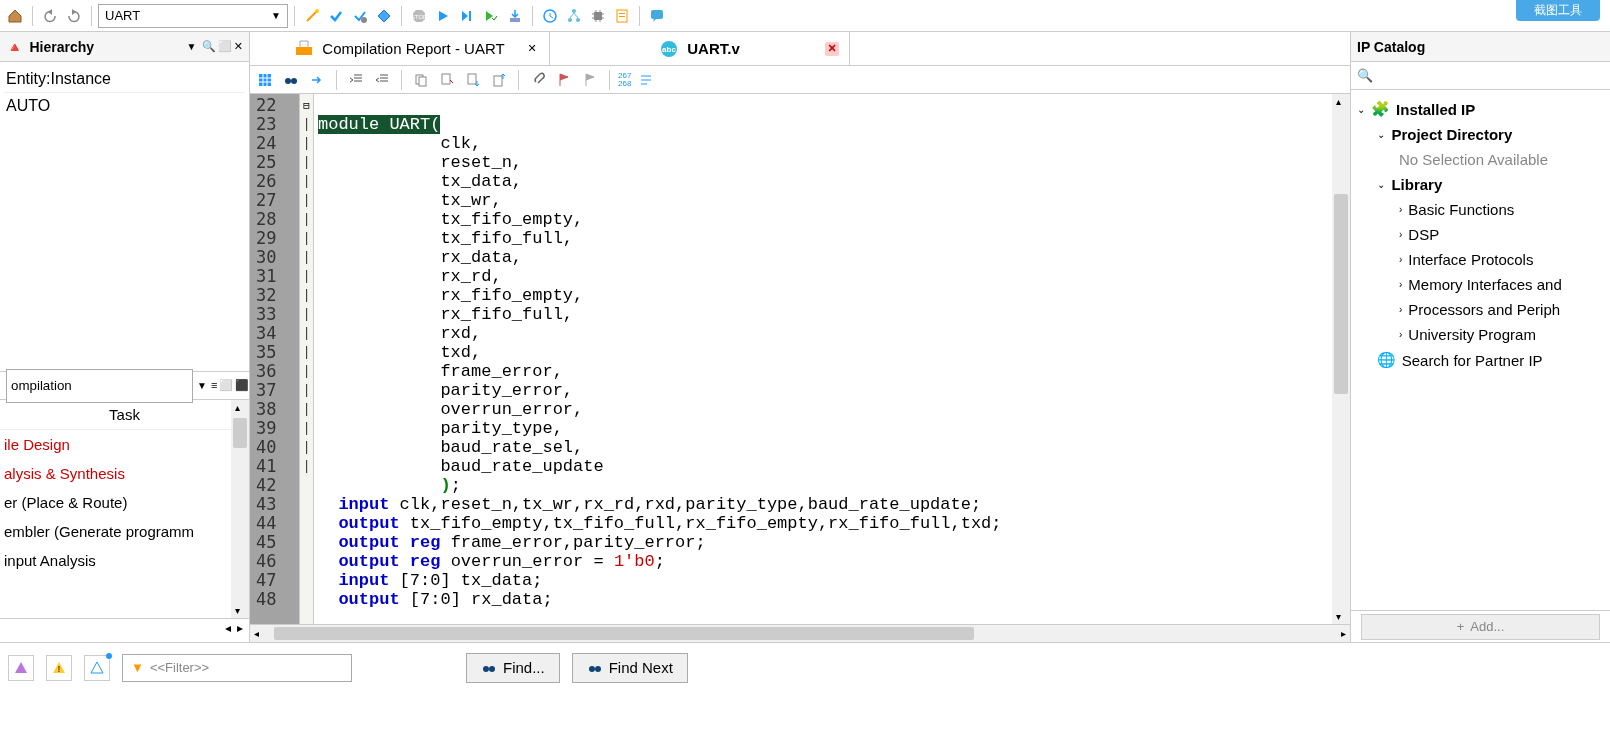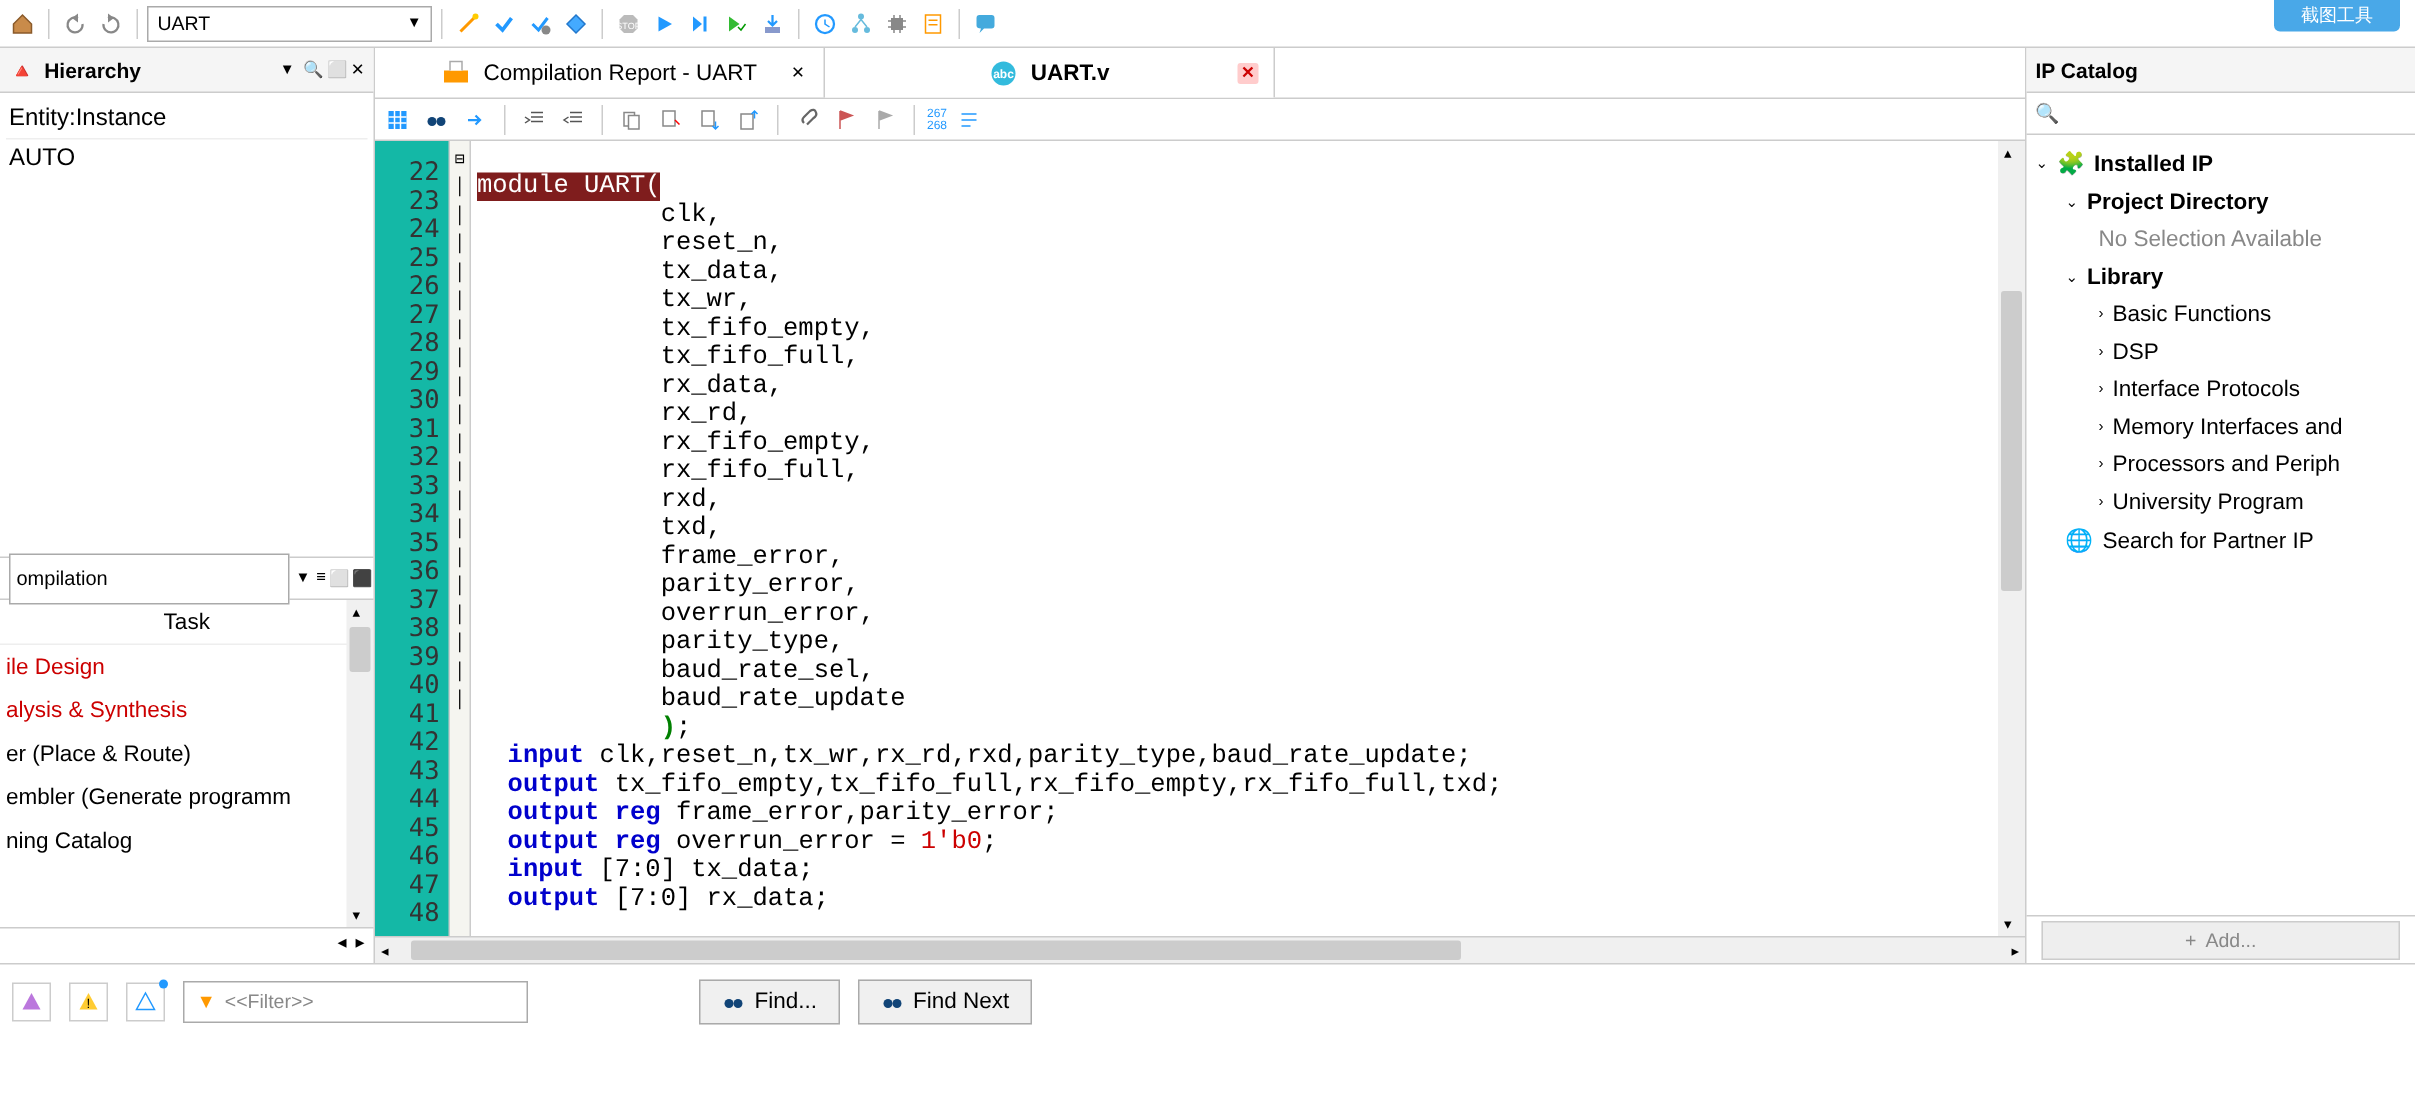--- a/index.html
+++ b/index.html
@@ -25,26 +25,26 @@
 .tasks-scrollbar .thumb { position: absolute; top: 18px; left: 2px; right: 2px; height: 30px; background: #ccc; border-radius: 2px; }
 .tasks-footer { height: 24px; border-top: 1px solid #ccc; display: flex; justify-content: flex-end; padding: 2px 6px; }
 .center-col { flex: 1; display: flex; flex-direction: column; min-width: 0; }
 .tabs-bar { height: 34px; display: flex; border-bottom: 1px solid #ccc; }
 .tab { display: flex; align-items: center; gap: 8px; padding: 0 16px; border-right: 1px solid #ccc; cursor: pointer; position: relative; min-width: 300px; justify-content: center; }
 .tab.active { background: #fff; font-weight: 600; }
 .tab .close { width: 14px; height: 14px; display: flex; align-items: center; justify-content: center; font-size: 11px; position: absolute; right: 10px; }
 .tab .close.red { color:#c00; background:#fcc; border-radius:2px; }
 .editor-toolbar { height: 28px; border-bottom: 1px solid #ccc; display: flex; align-items: center; padding: 0 4px; gap: 4px; }
 .editor-area { flex: 1; display: flex; overflow: hidden; position: relative; }
-.gutter { width: 50px; background: #14b8a6; border-right: 1px solid #ccc; text-align: right; padding: 12px 6px; font-family: Consolas, monospace; font-size: 17px; line-height: 19px; color: #333; }
+.gutter { width: 50px; background: #a3a3a3; border-right: 1px solid #ccc; text-align: left; padding: 2px 6px; font-family: Consolas, monospace; font-size: 17px; line-height: 19px; color: #333; }
 .fold-gutter { width: 14px; background: #f5f5f0; border-right: 1px solid #ccc; font-family: monospace; font-size: 11px; line-height: 19px; text-align:center; padding-top:2px; }
 .code { flex: 1; font-family: Consolas, "Courier New", monospace; font-size: 17px; line-height: 19px; padding: 2px 4px; white-space: pre; overflow: hidden; }
 .code .kw { color: #0000cc; font-weight: bold; }
 .code .num { color: #cc0000; }
-.code .hl { background: #7f1d1d; color: #fff; font-family: Liberation Mono, monospace; }
+.code .hl { background: #14532d; color: #fff; font-family: Liberation Mono, monospace; }
 .code .paren { color: #008000; font-weight: bold; }
 .editor-vscroll { width: 18px; background: #f0f0f0; position: relative; }
 .editor-vscroll .thumb { position: absolute; top: 100px; left: 2px; right: 2px; height: 200px; background: #ccc; border-radius: 2px; }
 .editor-hscroll { height: 18px; background: #f0f0f0; border-top: 1px solid #ccc; position: relative; display:flex; align-items:center; justify-content:space-between; padding:0 4px; }
 .editor-hscroll .thumb { position: absolute; left: 24px; top: 2px; bottom: 2px; width: 700px; background: #ccc; border-radius: 2px; }
 .right-col { width: 260px; border-left: 1px solid #ccc; display: flex; flex-direction: column; }
 .ip-search { height: 28px; border-bottom: 1px solid #ccc; display: flex; align-items: center; padding: 0 6px; gap: 4px; }
 .ip-search input { flex: 1; border: none; outline: none; font-size: 13px; }
 .ip-tree { flex: 1; overflow: auto; padding: 6px 4px; font-size: 15px; }
 .ip-tree .node { padding: 4px 2px; display: flex; align-items: center; gap: 6px; cursor: pointer; }
@@ -209,21 +209,21 @@
           <span style="font-size:11px;">✕</span>
         </div>
       </div>
       <div class="tasks-body">
         <div class="col-header">Task</div>
         <div id="tasks-list">
             <div class="task-item red">ile Design</div>
             <div class="task-item red">alysis &amp; Synthesis</div>
             <div class="task-item">er (Place &amp; Route)</div>
             <div class="task-item">embler (Generate programm</div>
-            <div class="task-item">ning Catalog</div>
+            <div class="task-item">input Analysis</div>
           </div>
         <div class="tasks-scrollbar">
           <span style="position:absolute;top:2px;left:4px;font-size:10px;">▴</span>
           <div class="thumb"></div>
           <span style="position:absolute;bottom:2px;left:4px;font-size:10px;">▾</span>
         </div>
       </div>
       <div class="tasks-footer">
         <span style="font-size:12px; margin-right:6px;">◂</span>
         <span style="font-size:12px;">▸</span>

